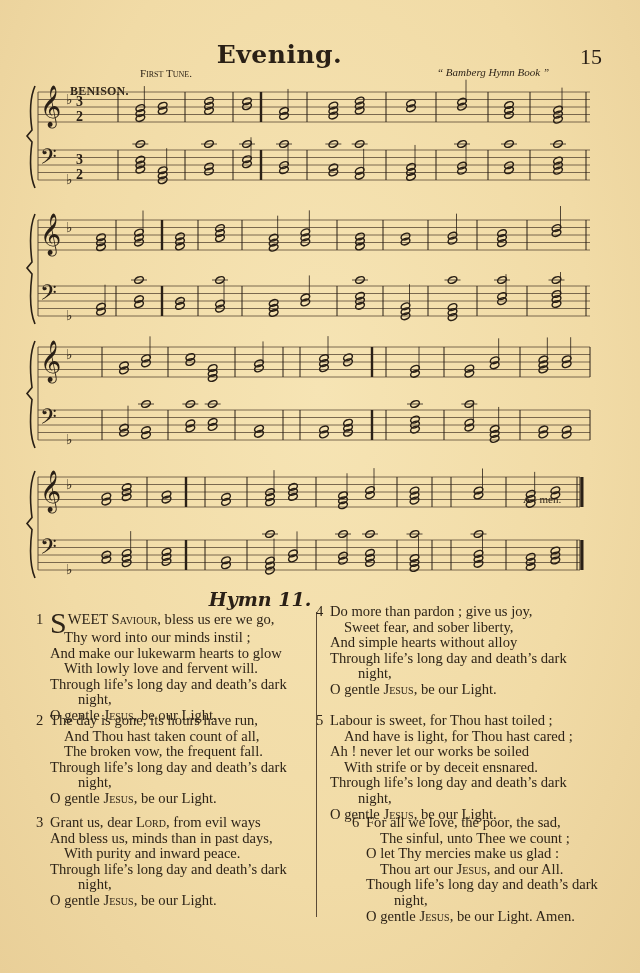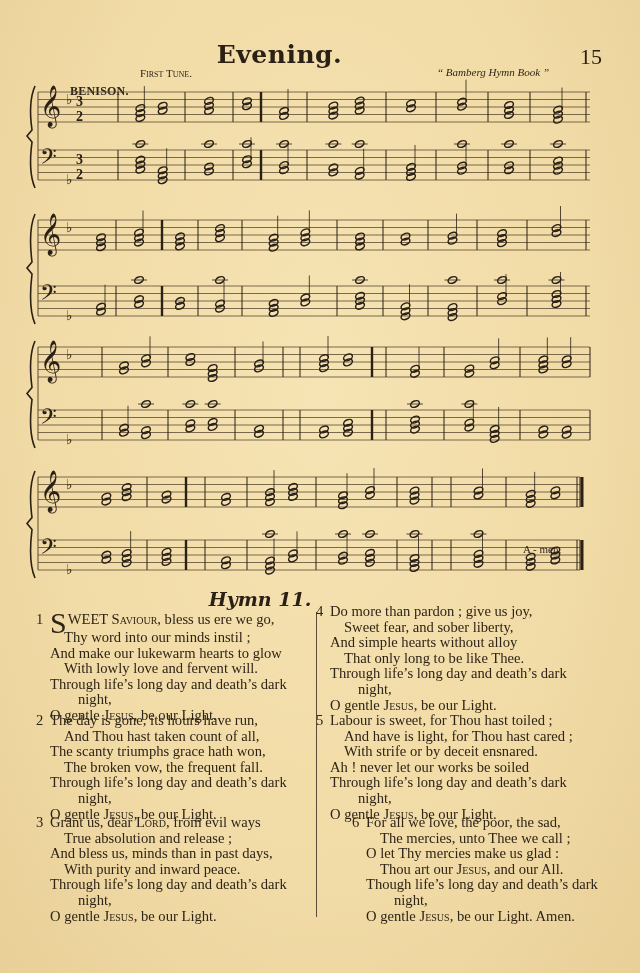--- a/index.html
+++ b/index.html
@@ -13,21 +13,21 @@
   .header-title {
     left:0; width:559px; top:40px; text-align:center;
     font-family:"DejaVu Serif", serif; font-weight:bold; font-size:25px;
     letter-spacing:0.5px; color:#2a2016;
   }
   .page-number { left:560px; top:44px; font-size:22px; font-family:"Liberation Serif", serif; color:#2a2016;margin-left:20px; }
   .tune-name { left:70px; top:66px; font-family:"Liberation Serif", serif; font-weight:bold; font-size:12px; letter-spacing:0.2px;margin-top:18px; }
   .tune-sub { left:140px; top:67px; font-family:"Liberation Serif", serif; font-size:11px; font-variant:small-caps; }
   .source { left:437px; top:66px; font-family:"Liberation Serif", serif; font-style:italic; font-size:11px;text-align:right; }
   .music svg { position:absolute; left:0; top:0; }
-  .amen-label { left:523px; top:543px; font-family:"Liberation Serif", serif; font-size:11px; }
+  .amen-label { left:523px; top:493px; font-family:"Liberation Serif", serif; font-size:11px; }
   .hymn-title {
     left:0; width:520px; top:588px; text-align:center;
     font-family:"DejaVu Serif", serif; font-style:italic; font-weight:bold; font-size:19px; color:#2a2016;
   }
   .col-divider { left:316px; top:612px; width:1px; height:305px; background:#5a4a36; }
   .verse { font-family:"Liberation Serif", serif; font-size:14.6px; line-height:15.6px; color:#2e2418; }
   .verse .line { white-space:nowrap; }
   .verse .num { display:inline-block; width:14px; }
   .i0 { padding-left:14px; }
   .i1 { padding-left:28px; }
@@ -529,54 +529,51 @@
     <div class="line i1">Thy word into our minds instil ;</div>
     <div class="line i0">And make our lukewarm hearts to glow</div>
     <div class="line i1">With lowly love and fervent will.</div>
     <div class="line i0">Through  life’s long  day  and death’s dark</div>
     <div class="line i2">night,</div>
     <div class="line i0">O gentle <span class="sc">Jesus</span>, be our Light.</div>
   </div>
 <div class="abs verse" style="left:36px; top:713px;">
     <div class="line "><span class="num">2</span>The day is gone, its hours have run,</div>
     <div class="line i1">And Thou hast taken count of all,</div>
-    <div class="line i0">The scanty triumphs grace hath won,</div>
     <div class="line i1">The broken vow, the frequent fall.</div>
     <div class="line i0">Through life’s long day  and  death’s  dark</div>
     <div class="line i2">night,</div>
     <div class="line i0">O gentle <span class="sc">Jesus</span>, be our Light.</div>
   </div>
 <div class="abs verse" style="left:36px; top:815px;">
     <div class="line "><span class="num">3</span>Grant us, dear <span class="sc">Lord</span>, from evil ways</div>
-    <div class="line i1">True absolution and release ;</div>
     <div class="line i0">And bless us, minds than in past days,</div>
     <div class="line i1">With purity and inward peace.</div>
     <div class="line i0">Through life’s long day  and  death’s  dark</div>
     <div class="line i2">night,</div>
     <div class="line i0">O gentle <span class="sc">Jesus</span>, be our Light.</div>
   </div>
 <div class="abs verse" style="left:316px; top:604px;">
     <div class="line "><span class="num">4</span>Do more than pardon ;  give us joy,</div>
     <div class="line i1">Sweet fear, and sober liberty,</div>
     <div class="line i0">And simple hearts without alloy</div>
-    <div class="line i1">That only long to be like Thee.</div>
     <div class="line i0">Through life’s long  day and  death’s  dark</div>
     <div class="line i2">night,</div>
     <div class="line i0">O gentle <span class="sc">Jesus</span>, be our Light.</div>
   </div>
 <div class="abs verse" style="left:316px; top:713px;">
     <div class="line "><span class="num">5</span>Labour is sweet,  for Thou hast toiled ;</div>
     <div class="line i1">And have is light,  for  Thou hast cared ;</div>
+    <div class="line i0">Ah ! never let our works be soiled</div>
     <div class="line i1">With strife or by deceit ensnared.</div>
-    <div class="line i0">Ah ! never let our works be soiled</div>
     <div class="line i0">Through life’s long day  and  death’s  dark</div>
     <div class="line i2">night,</div>
     <div class="line i0">O gentle <span class="sc">Jesus</span>, be our Light.</div>
   </div>
 <div class="abs verse" style="left:316px; top:815px;padding-left:36px;">
     <div class="line "><span class="num">6</span>For all we love, the poor, the sad,</div>
-    <div class="line i1">The mercies, unto Thee we call ;</div>
+    <div class="line i1">The sinful, unto Thee we count ;</div>
     <div class="line i0">O let Thy mercies make us glad :</div>
     <div class="line i1">Thou art our <span class="sc">Jesus</span>, and our All.</div>
     <div class="line i0">Though life’s  long  day  and  death’s  dark</div>
     <div class="line i2">night,</div>
     <div class="line i0">O gentle <span class="sc">Jesus</span>, be our Light.    Amen.</div>
   </div>
 
 </body></html>

